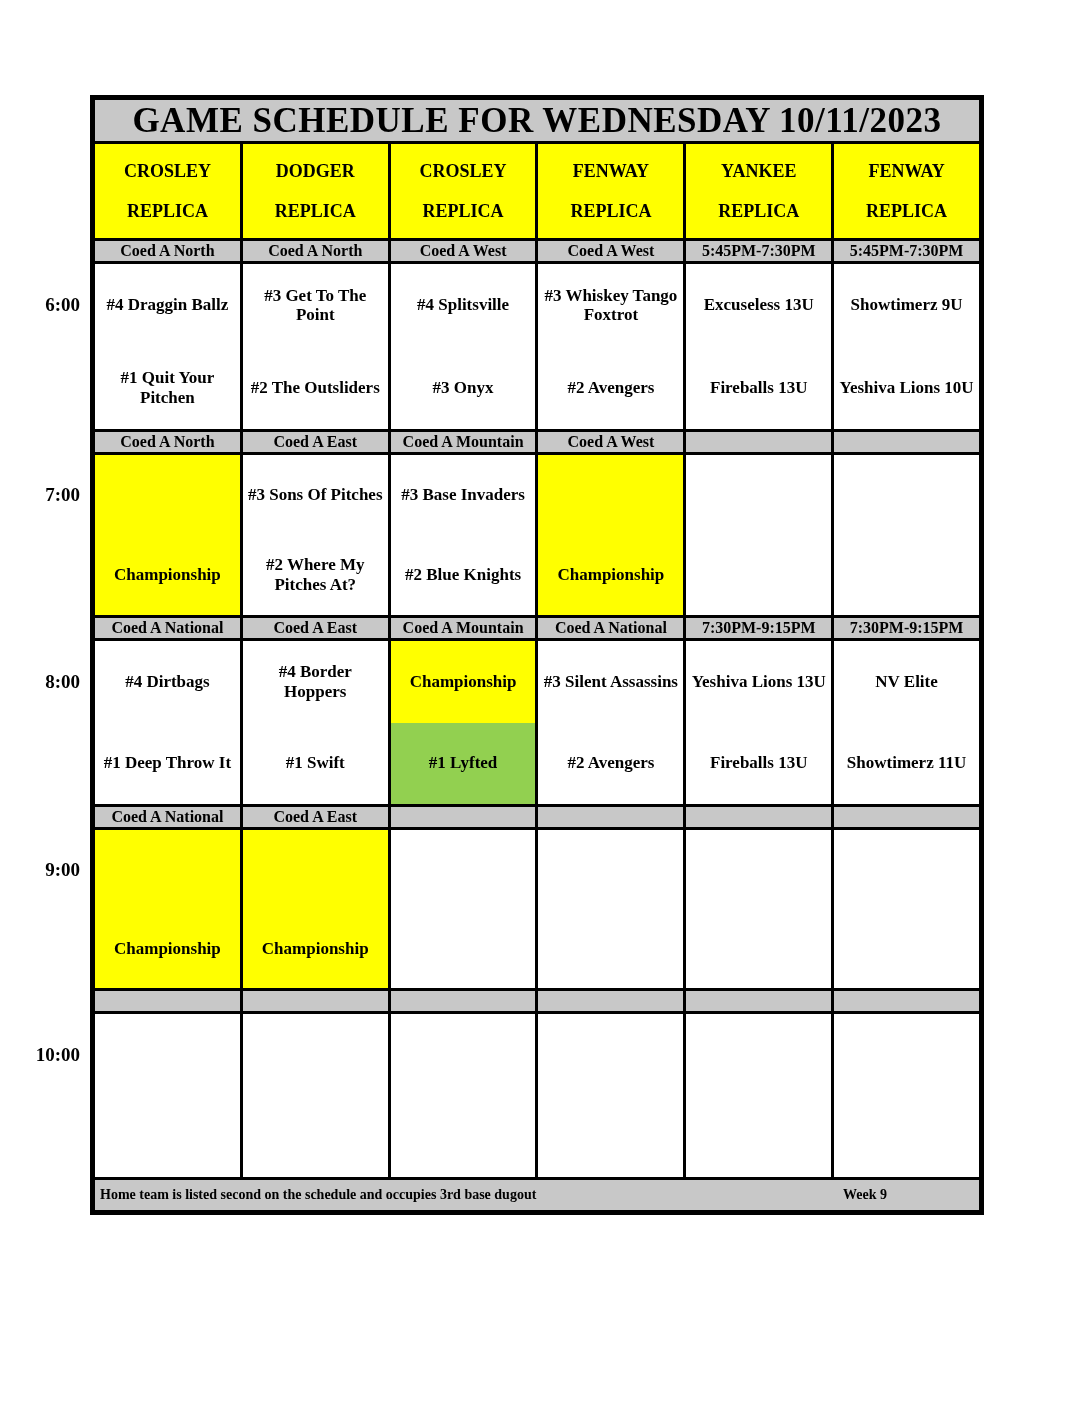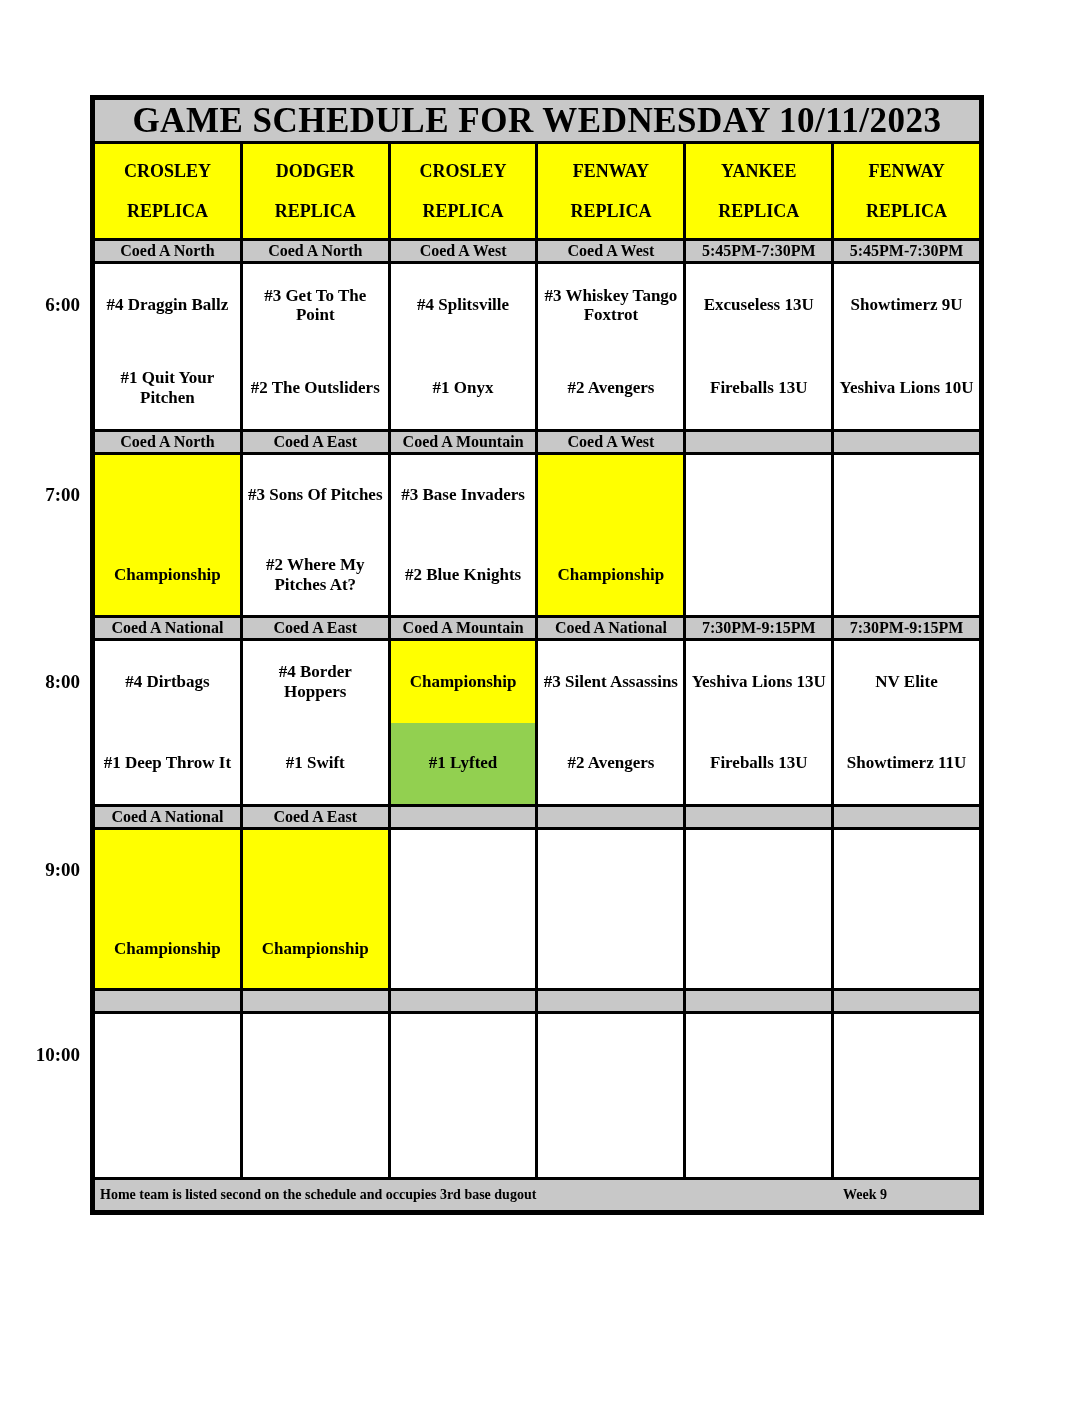--- a/index.html
+++ b/index.html
@@ -105,21 +105,21 @@
     <div class="cell">
       <div class="slot">#4 Draggin Ballz</div>
       <div class="slot">#1 Quit Your Pitchen</div>
     </div>
     <div class="cell">
       <div class="slot">#3 Get To The Point</div>
       <div class="slot">#2 The Outsliders</div>
     </div>
     <div class="cell">
       <div class="slot">#4 Splitsville</div>
-      <div class="slot">#1 Onyx</div>
+      <div class="slot">#3 Onyx</div>
     </div>
     <div class="cell">
       <div class="slot">#3 Whiskey Tango Foxtrot</div>
       <div class="slot">#2 Avengers</div>
     </div>
     <div class="cell">
       <div class="slot">Excuseless 13U</div>
       <div class="slot">Fireballs 13U</div>
     </div>
     <div class="cell">

